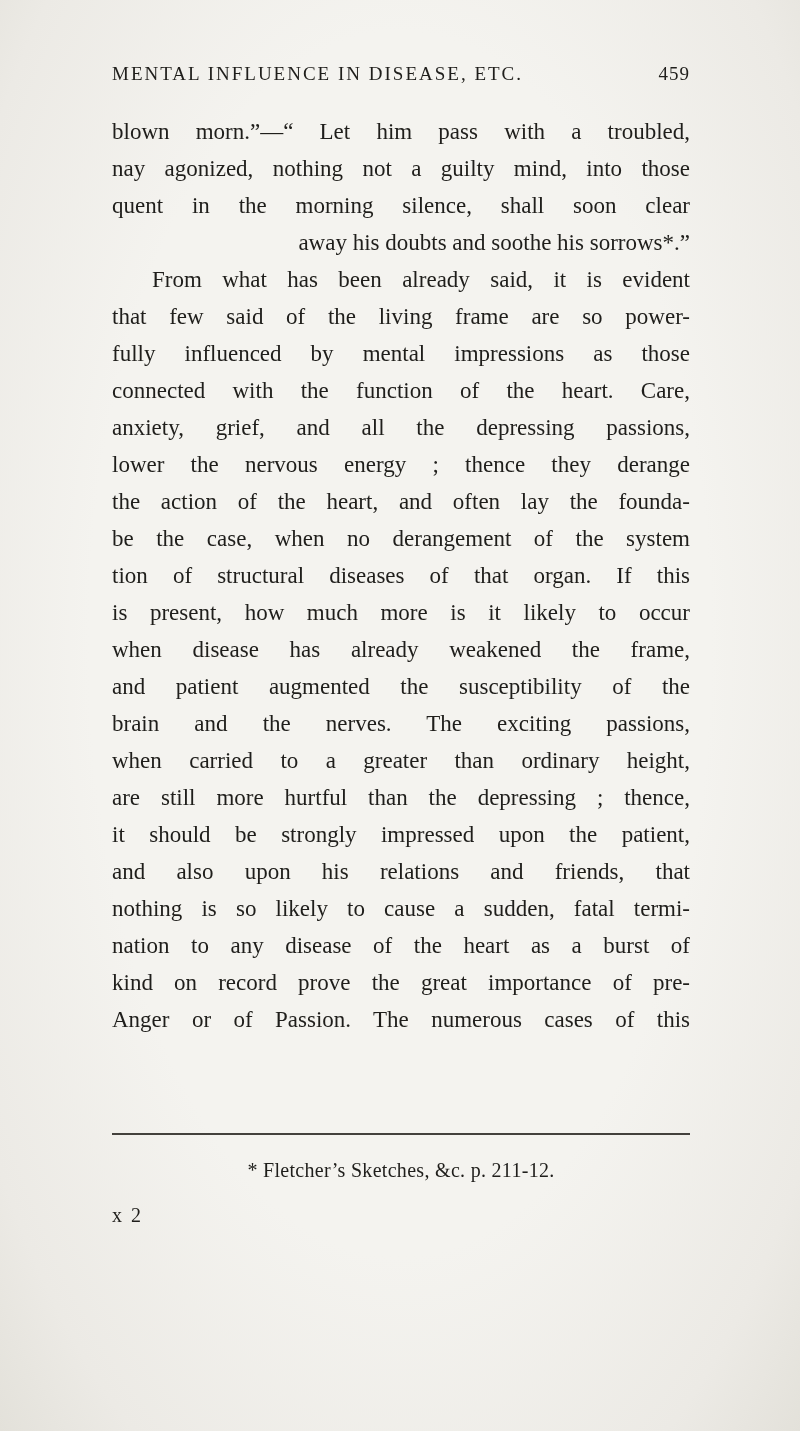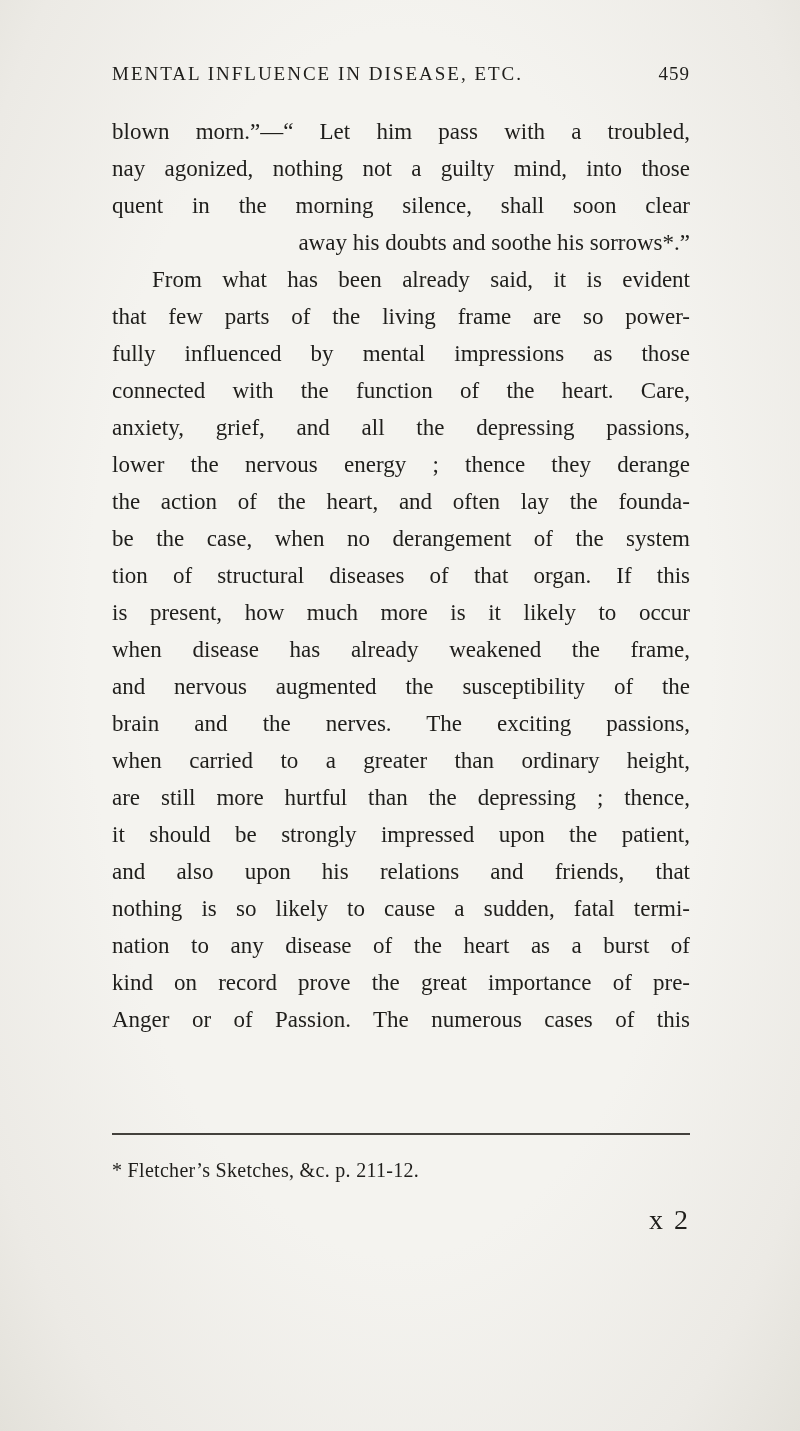--- a/index.html
+++ b/index.html
@@ -63,28 +63,28 @@
   .line.last::after {
     content: none;
   }
   .footnote-rule {
     border: none;
     border-top: 2px solid #43413c;
     width: 578px;
     margin: 95px 0 0 0;
   }
   .footnote {
-    text-align: left;
+    text-align: center;
     font-size: 20px;
     margin-top: 24px;
     letter-spacing: 0.3px;
   }
   .signature {
-    text-align: right;
-    font-size: 28px;
+    text-align: left;
+    font-size: 20px;
     margin-top: 22px;
     letter-spacing: 2px;
   }
 </style>
 </head>
 <body>
 
 <div class="page">
   <div class="content">
 
@@ -96,31 +96,31 @@
     <div class="body-text">
 
     <div class="paragraph">
           <div class="line">blown morn.”—“ Let him pass with a troubled,</div>
           <div class="line">nay agonized, nothing not a guilty mind, into those</div>
           <div class="line">quent in the morning silence, shall soon clear</div>
           <div class="line last">away his doubts and soothe his sorrows*.”</div>
         </div>
         <div class="paragraph indent">
           <div class="line">From what has been already said, it is evident</div>
-          <div class="line">that few parts of the living frame are so power-</div>
+          <div class="line">that few said of the living frame are so power-</div>
           <div class="line">fully influenced by mental impressions as those</div>
           <div class="line">connected with the function of the heart. Care,</div>
           <div class="line">anxiety, grief, and all the depressing passions,</div>
           <div class="line">lower the nervous energy ; thence they derange</div>
           <div class="line">the action of the heart, and often lay the founda-</div>
           <div class="line">be the case, when no derangement of the system</div>
           <div class="line">tion of structural diseases of that organ. If this</div>
           <div class="line">is present, how much more is it likely to occur</div>
           <div class="line">when disease has already weakened the frame,</div>
-          <div class="line">and nervous augmented the susceptibility of the</div>
+          <div class="line">and patient augmented the susceptibility of the</div>
           <div class="line">brain and the nerves. The exciting passions,</div>
           <div class="line">when carried to a greater than ordinary height,</div>
           <div class="line">are still more hurtful than the depressing ; thence,</div>
           <div class="line">it should be strongly impressed upon the patient,</div>
           <div class="line">and also upon his relations and friends, that</div>
           <div class="line">nothing is so likely to cause a sudden, fatal termi-</div>
           <div class="line">nation to any disease of the heart as a burst of</div>
           <div class="line">kind on record prove the great importance of pre-</div>
           <div class="line">Anger or of Passion. The numerous cases of this</div>
         </div>

